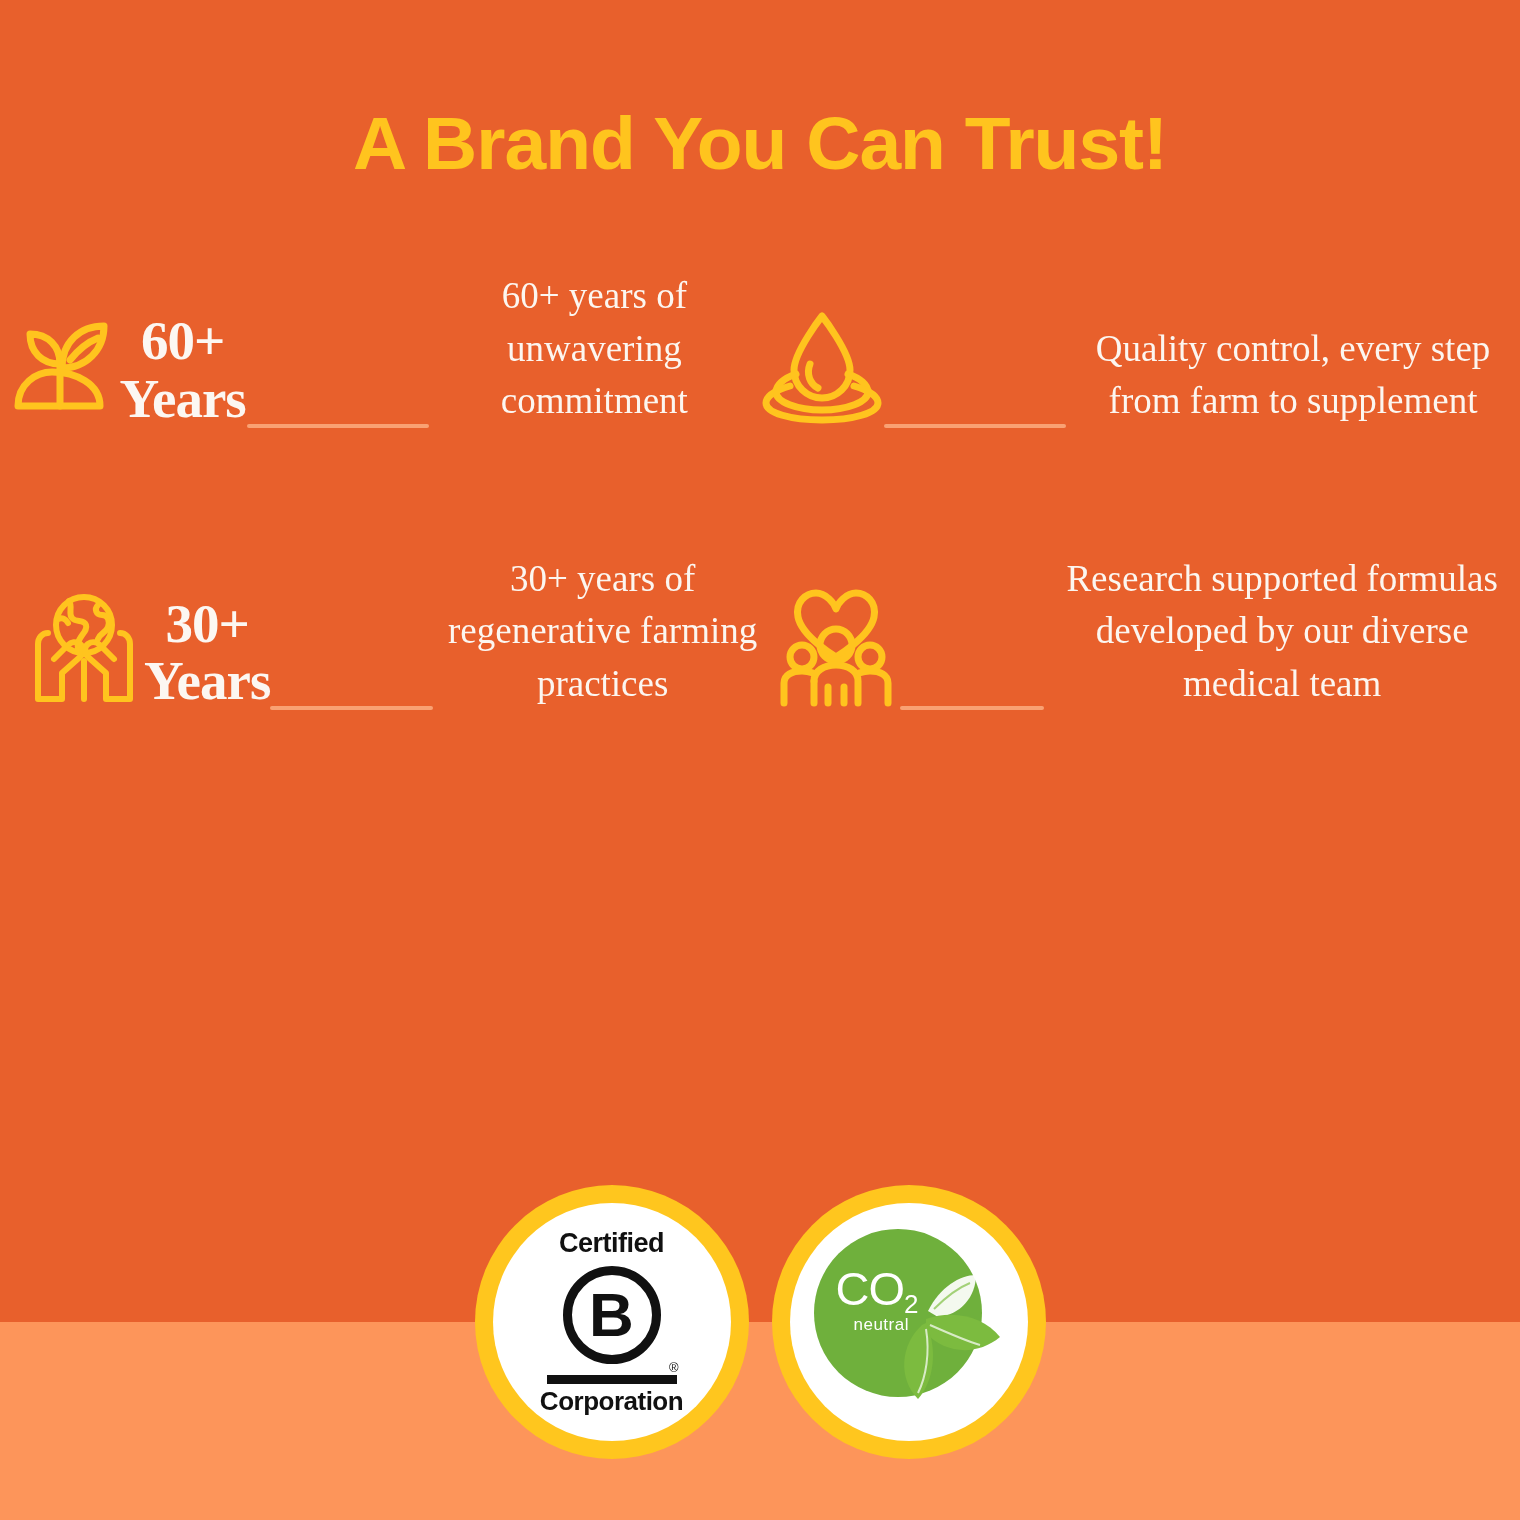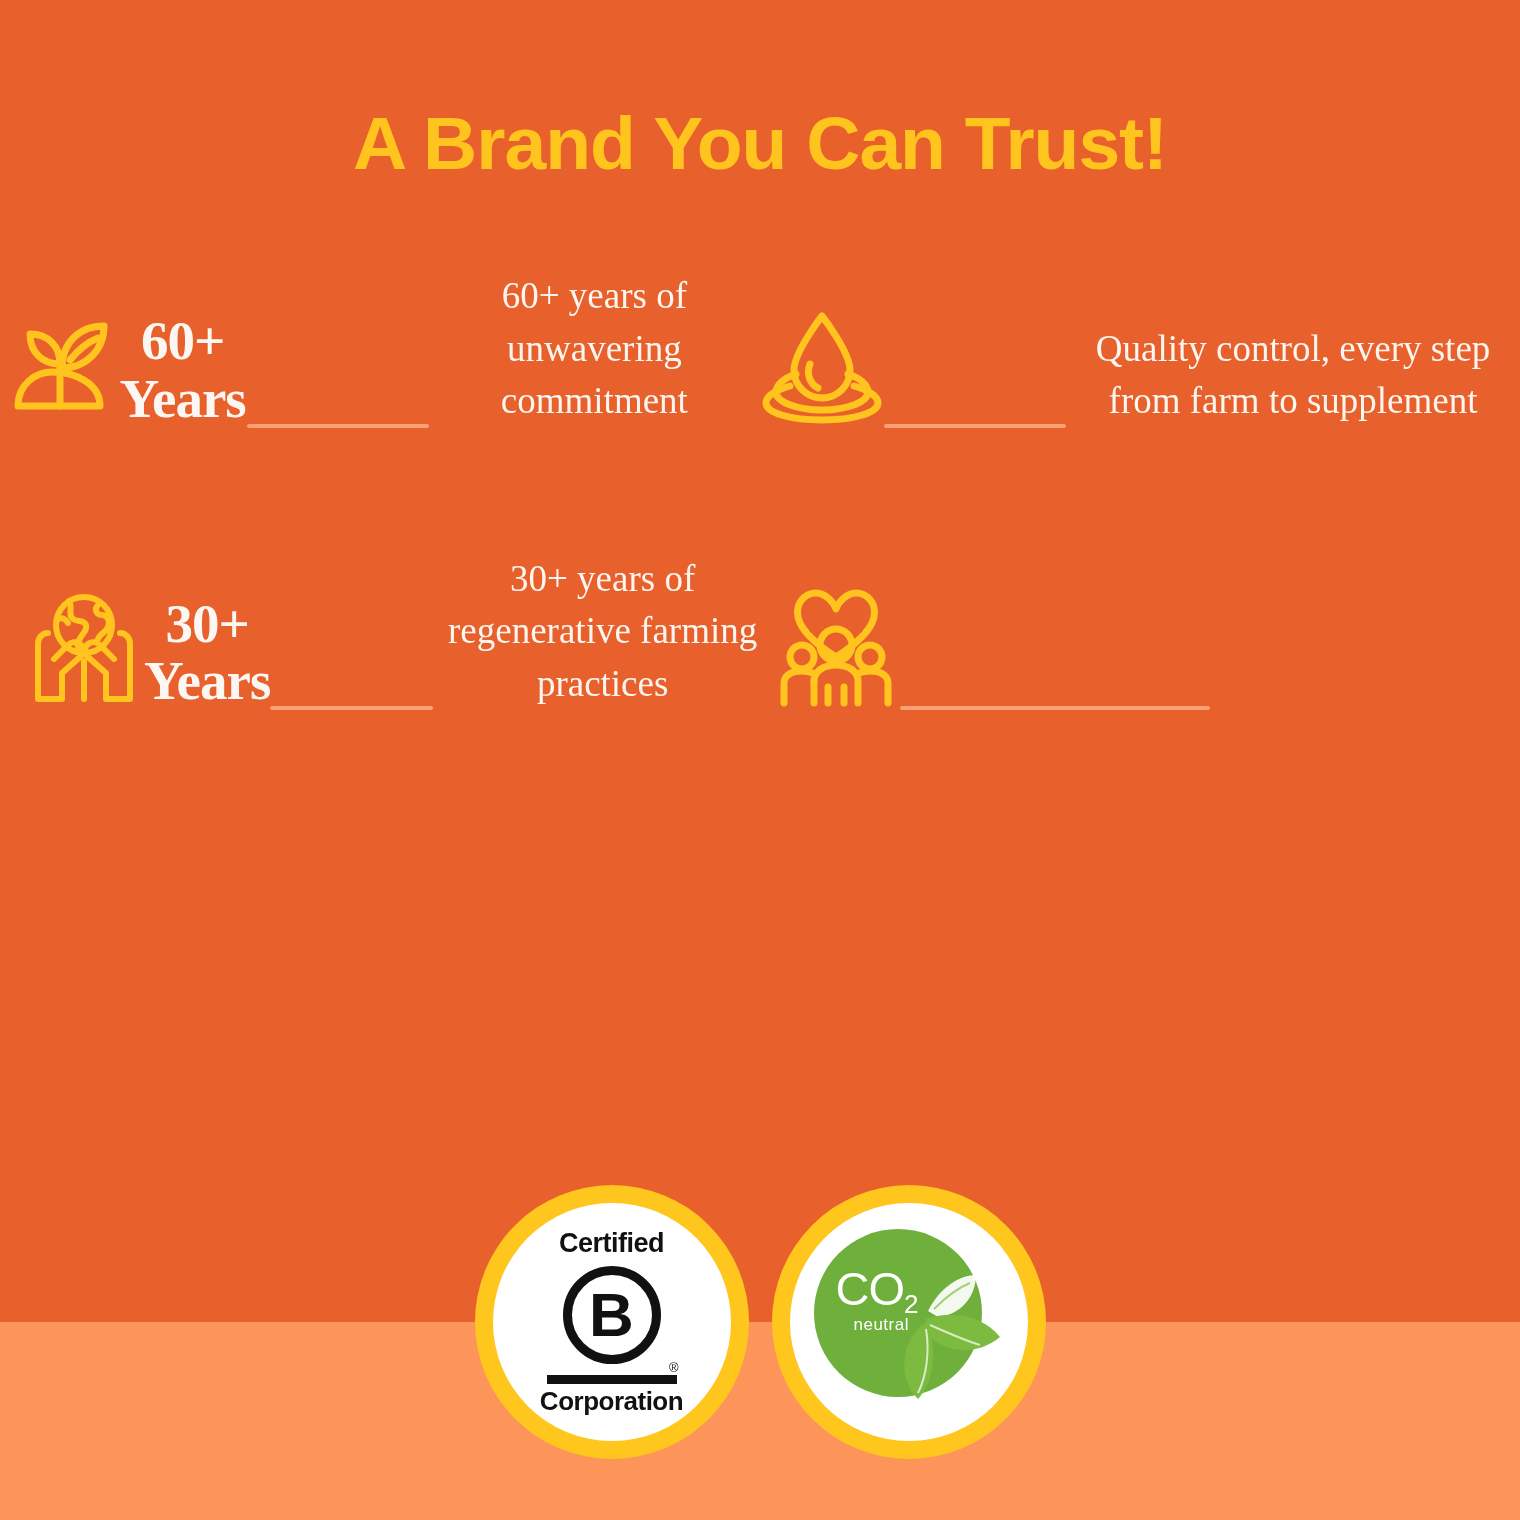--- a/index.html
+++ b/index.html
@@ -172,20 +172,21 @@
             <circle cx="98" cy="70" r="12"></circle>
             <path d="M42 94 C42 84 52 78 64 78 C76 78 86 84 86 94 L86 116"></path>
             <path d="M42 94 L42 116"></path>
             <path d="M56 100 L56 116"></path>
             <path d="M72 100 L72 116"></path>
             <path d="M12 116 L12 96 C12 88 20 84 30 84 C34 84 38 85 41 86"></path>
             <path d="M116 116 L116 96 C116 88 108 84 98 84 C94 84 90 85 87 86"></path>
           </svg>
         </div>
         <div class="divider"></div>
+        <div class="card-body">Research supported formulas developed by our diverse medical team</div>
       </div>
 
     </div>
   </div>
 
   <div class="badges">
 
     <div class="badge">
       <div class="badge-inner">
         <div class="bcorp">

